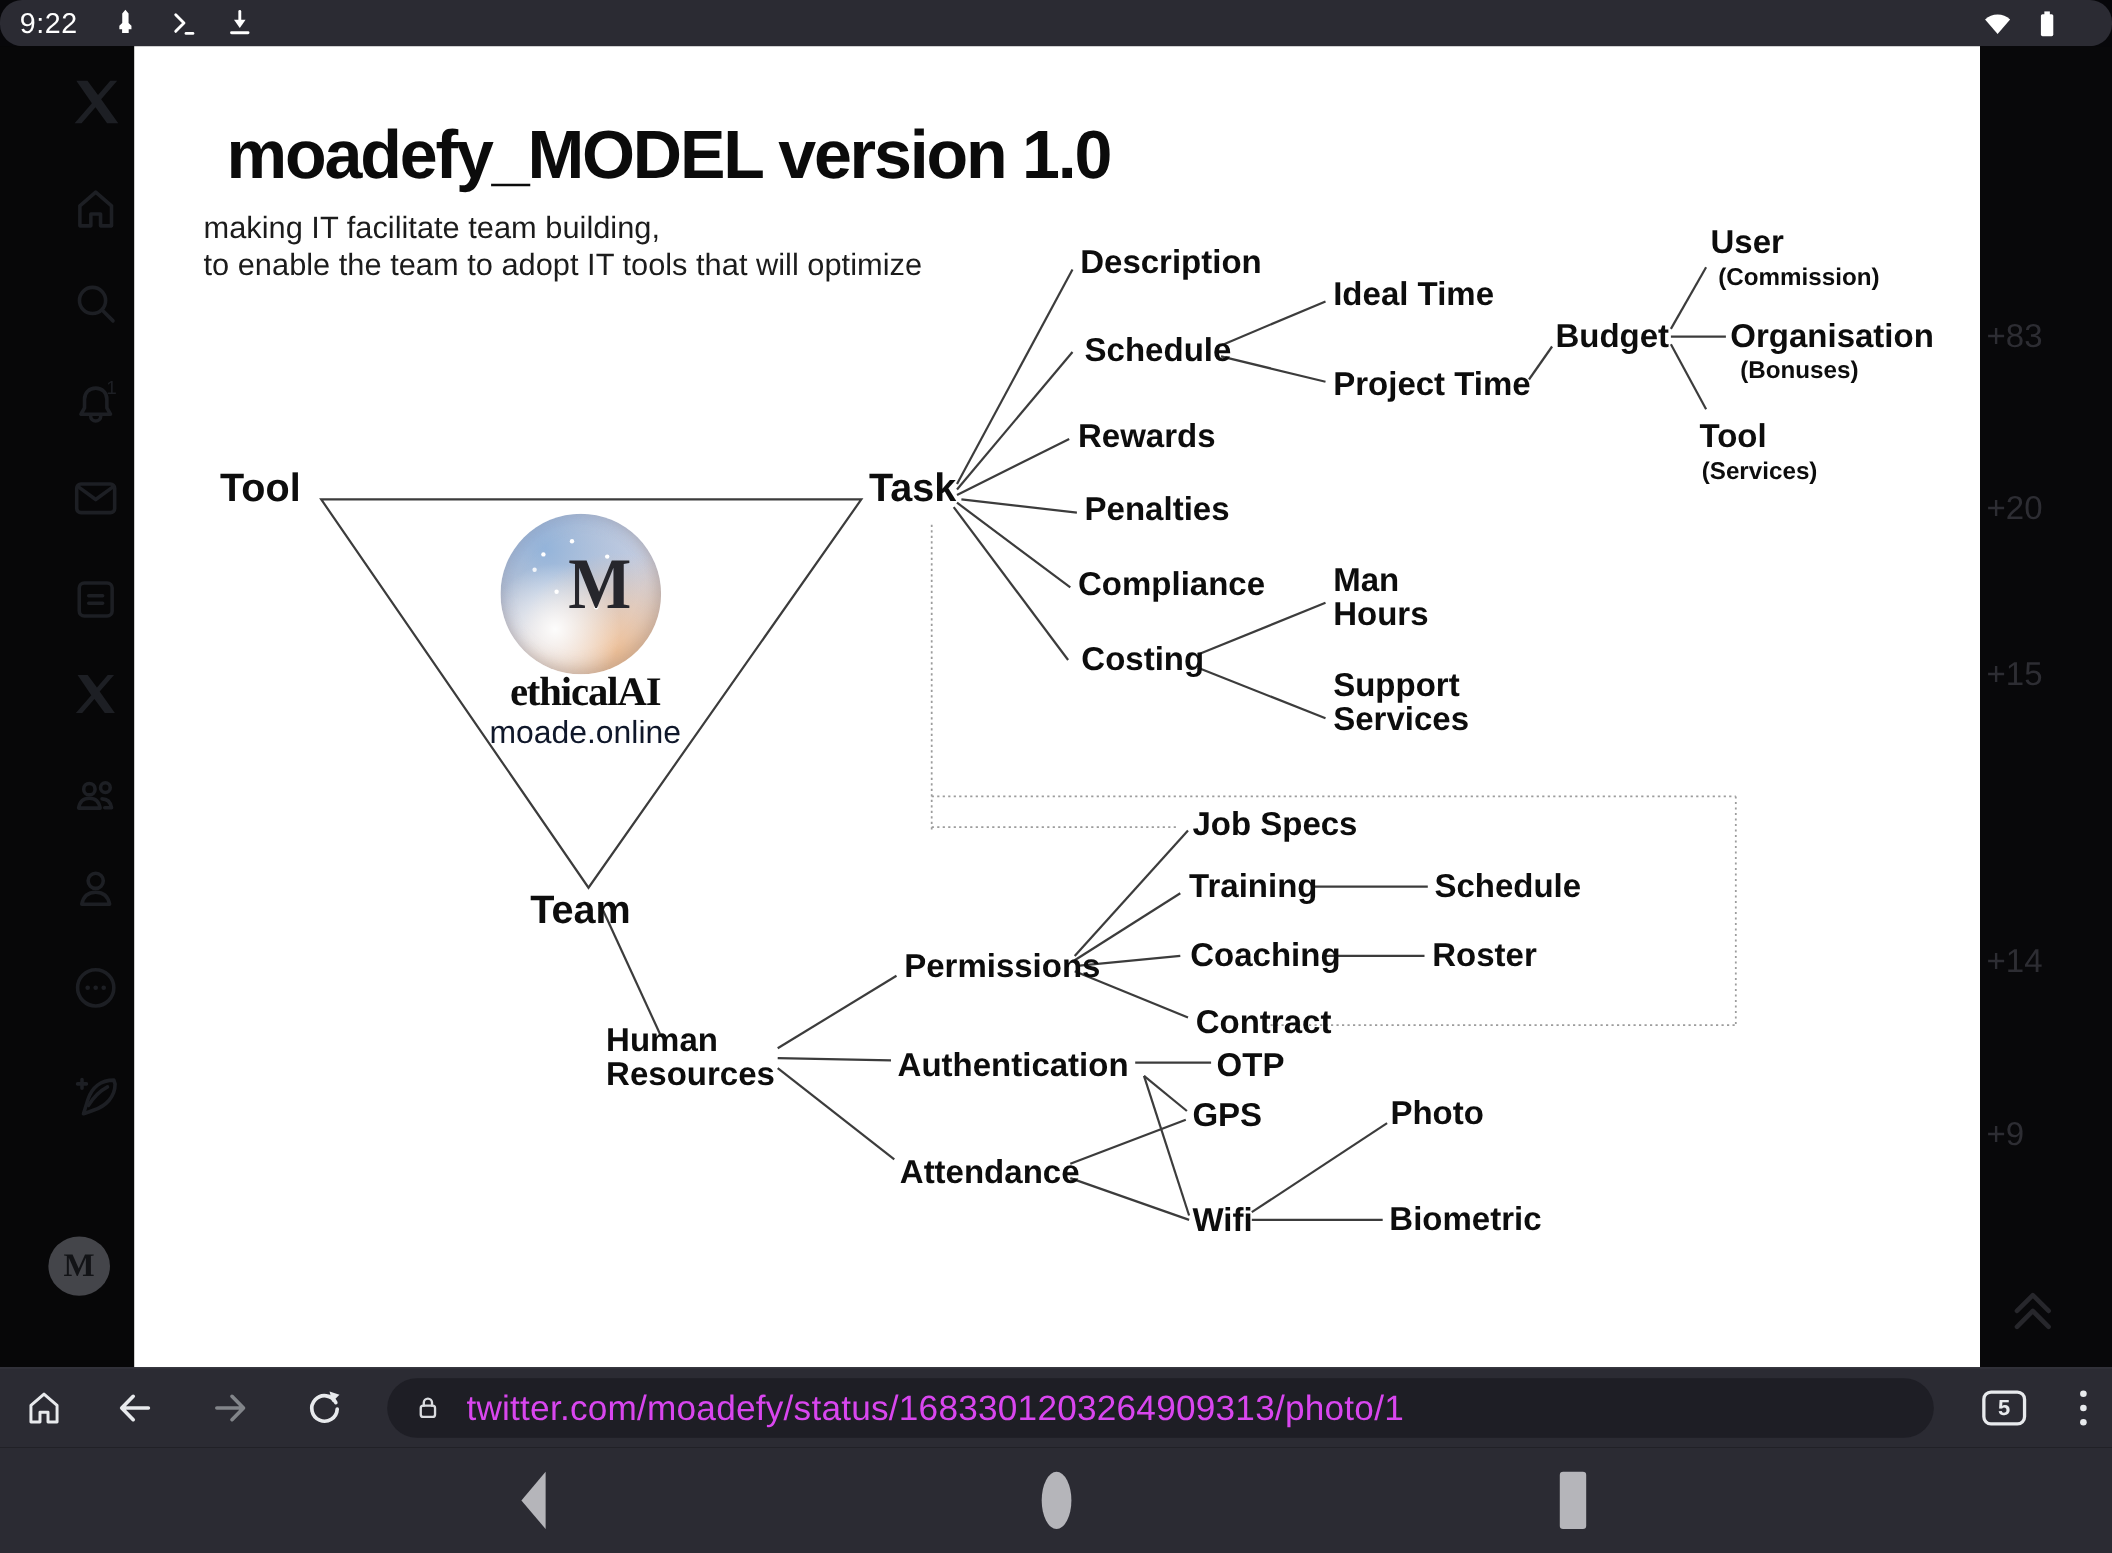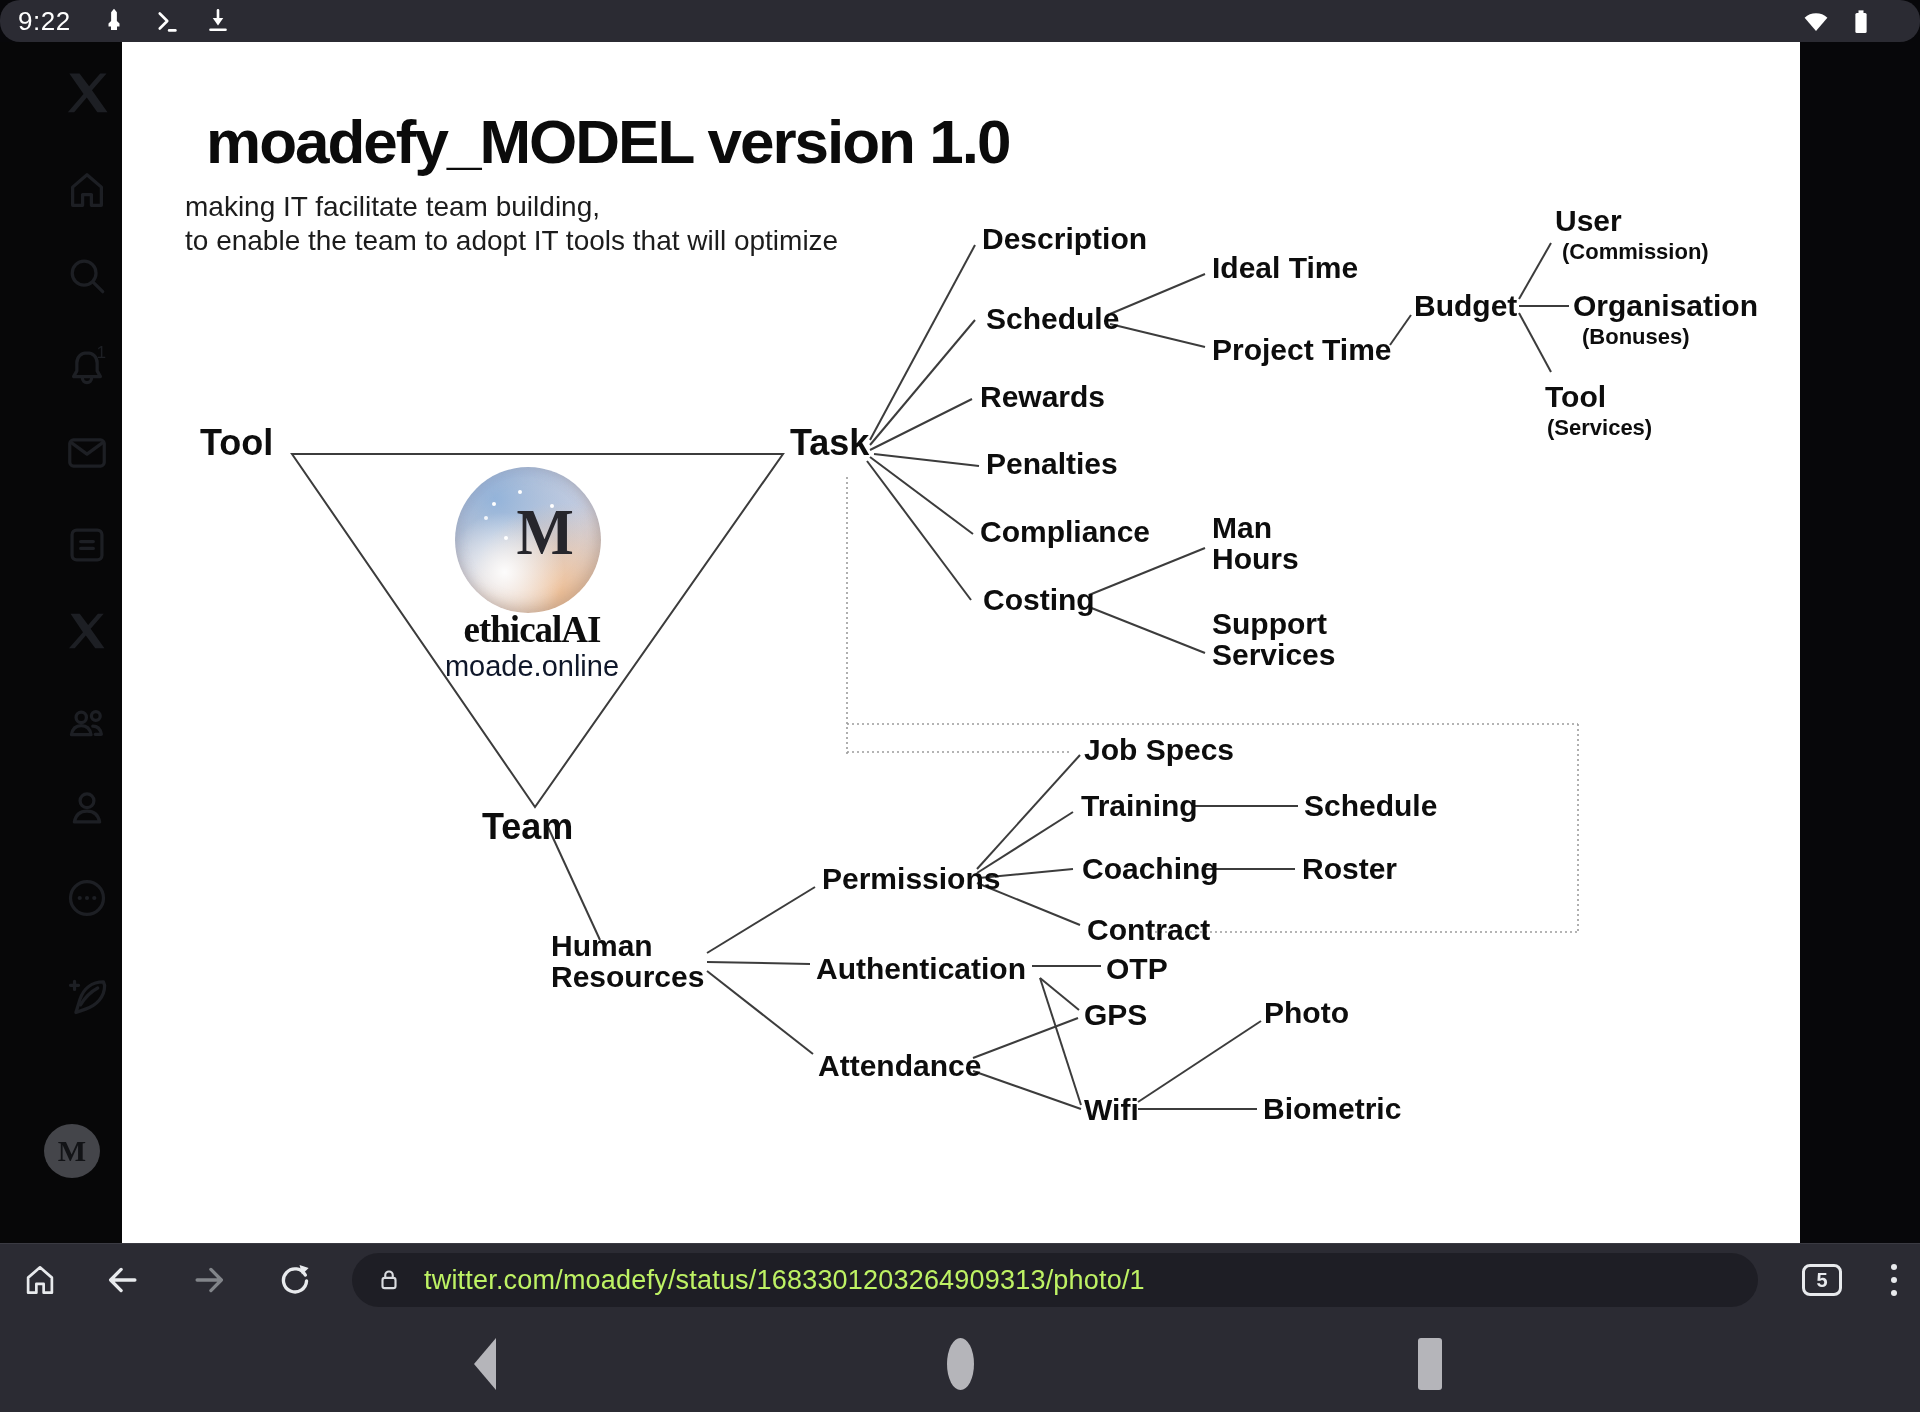--- a/index.html
+++ b/index.html
@@ -59,21 +59,21 @@
   
   .browser-bar { position:absolute; left:0; top:1243px; width:1920px; height:73px; background:#2b2b33;
     border-top:1px solid #3a3a42; display:flex; align-items:center; }
   .bicon { width:38px; height:38px; color:#e8eaed; }
   .btn { width:86px; display:flex; justify-content:center; align-items:center; }
   .btn.first { width:80px; }
   .bicon.disabled { color:#82858a; }
   .omnibox { height:54px; width:1406px; margin-left:14px; background:#1e1e25; border-radius:27px;
     display:flex; align-items:center; padding:0 24px 0 22px; }
   .lock { width:30px; height:30px; color:#dadce0; }
-  .url { margin-left:20px; color:#bef264; font-size:27px; letter-spacing:.2px; white-space:nowrap; overflow:hidden; }
+  .url { margin-left:20px; color:#d946ef; font-size:32px; letter-spacing:.2px; white-space:nowrap; overflow:hidden; }
   .tab-btn { margin-left:44px; width:40px; height:32px; border:3px solid #e8eaed; border-radius:8px;
     color:#e8eaed; font-size:20px; font-weight:bold; display:flex; align-items:center; justify-content:center; }
   .menu-btn { margin-left:32px; width:40px; display:flex; flex-direction:column; align-items:center; gap:7px; }
   .menu-btn i { width:6px; height:6px; border-radius:50%; background:#e8eaed; }
 
   
   .nav-bar { position:absolute; left:0; top:1316px; width:1920px; height:96px; background:#2b2b33; }
   .nav-back { position:absolute; left:474px; top:22px; width:0; height:0;
     border-top:26px solid transparent; border-bottom:26px solid transparent; border-right:22px solid #b5b5ba; }
   .nav-home { position:absolute; left:947px; top:22px; width:27px; height:52px; border-radius:50%; background:#b5b5ba; }
@@ -274,20 +274,33 @@
       <div class="node wrap" style="left:429px;top:888px;width:160px">Human Resources</div>
       <div class="node" style="left:694px;top:911px">Authentication</div>
       <div class="node" style="left:984px;top:911px">OTP</div>
       <div class="node" style="left:962px;top:957px">GPS</div>
       <div class="node" style="left:696px;top:1008px">Attendance</div>
       <div class="node" style="left:1142px;top:955px">Photo</div>
       <div class="node" style="left:962px;top:1052px">Wifi</div>
       <div class="node" style="left:1141px;top:1051px">Biometric</div>
     </div>
 
+    <div class="right-panel">
+      <div class="rp-count" style="top:247px">+83</div>
+      <div class="rp-count" style="top:404px">+20</div>
+      <div class="rp-count" style="top:555px">+15</div>
+      <div class="rp-count" style="top:816px">+14</div>
+      <div class="rp-count" style="top:973px">+9</div>
+      <svg class="rp-chevron" style="top:1121px" width="60" height="48" viewBox="0 0 36 30">
+        <g stroke="#27272c" stroke-width="2.6" fill="none" stroke-linecap="round" stroke-linejoin="round">
+          <path d="M9 18 18 9l9 9"></path>
+            <path d="M9 27l9-9 9 9"></path>
+        </g>
+      </svg>
+    </div>
   </div>
 
   <div class="browser-bar">
     <span class="btn first">
       <svg class="bicon" viewBox="0 0 24 24">
           <path class="icon" d="M4.5 10.5 12 4l7.5 6.5V20h-5.2v-5.6H9.7V20H4.5z"></path>
         </svg>
     </span>
     <span class="btn">
       <svg class="bicon" viewBox="0 0 24 24">

